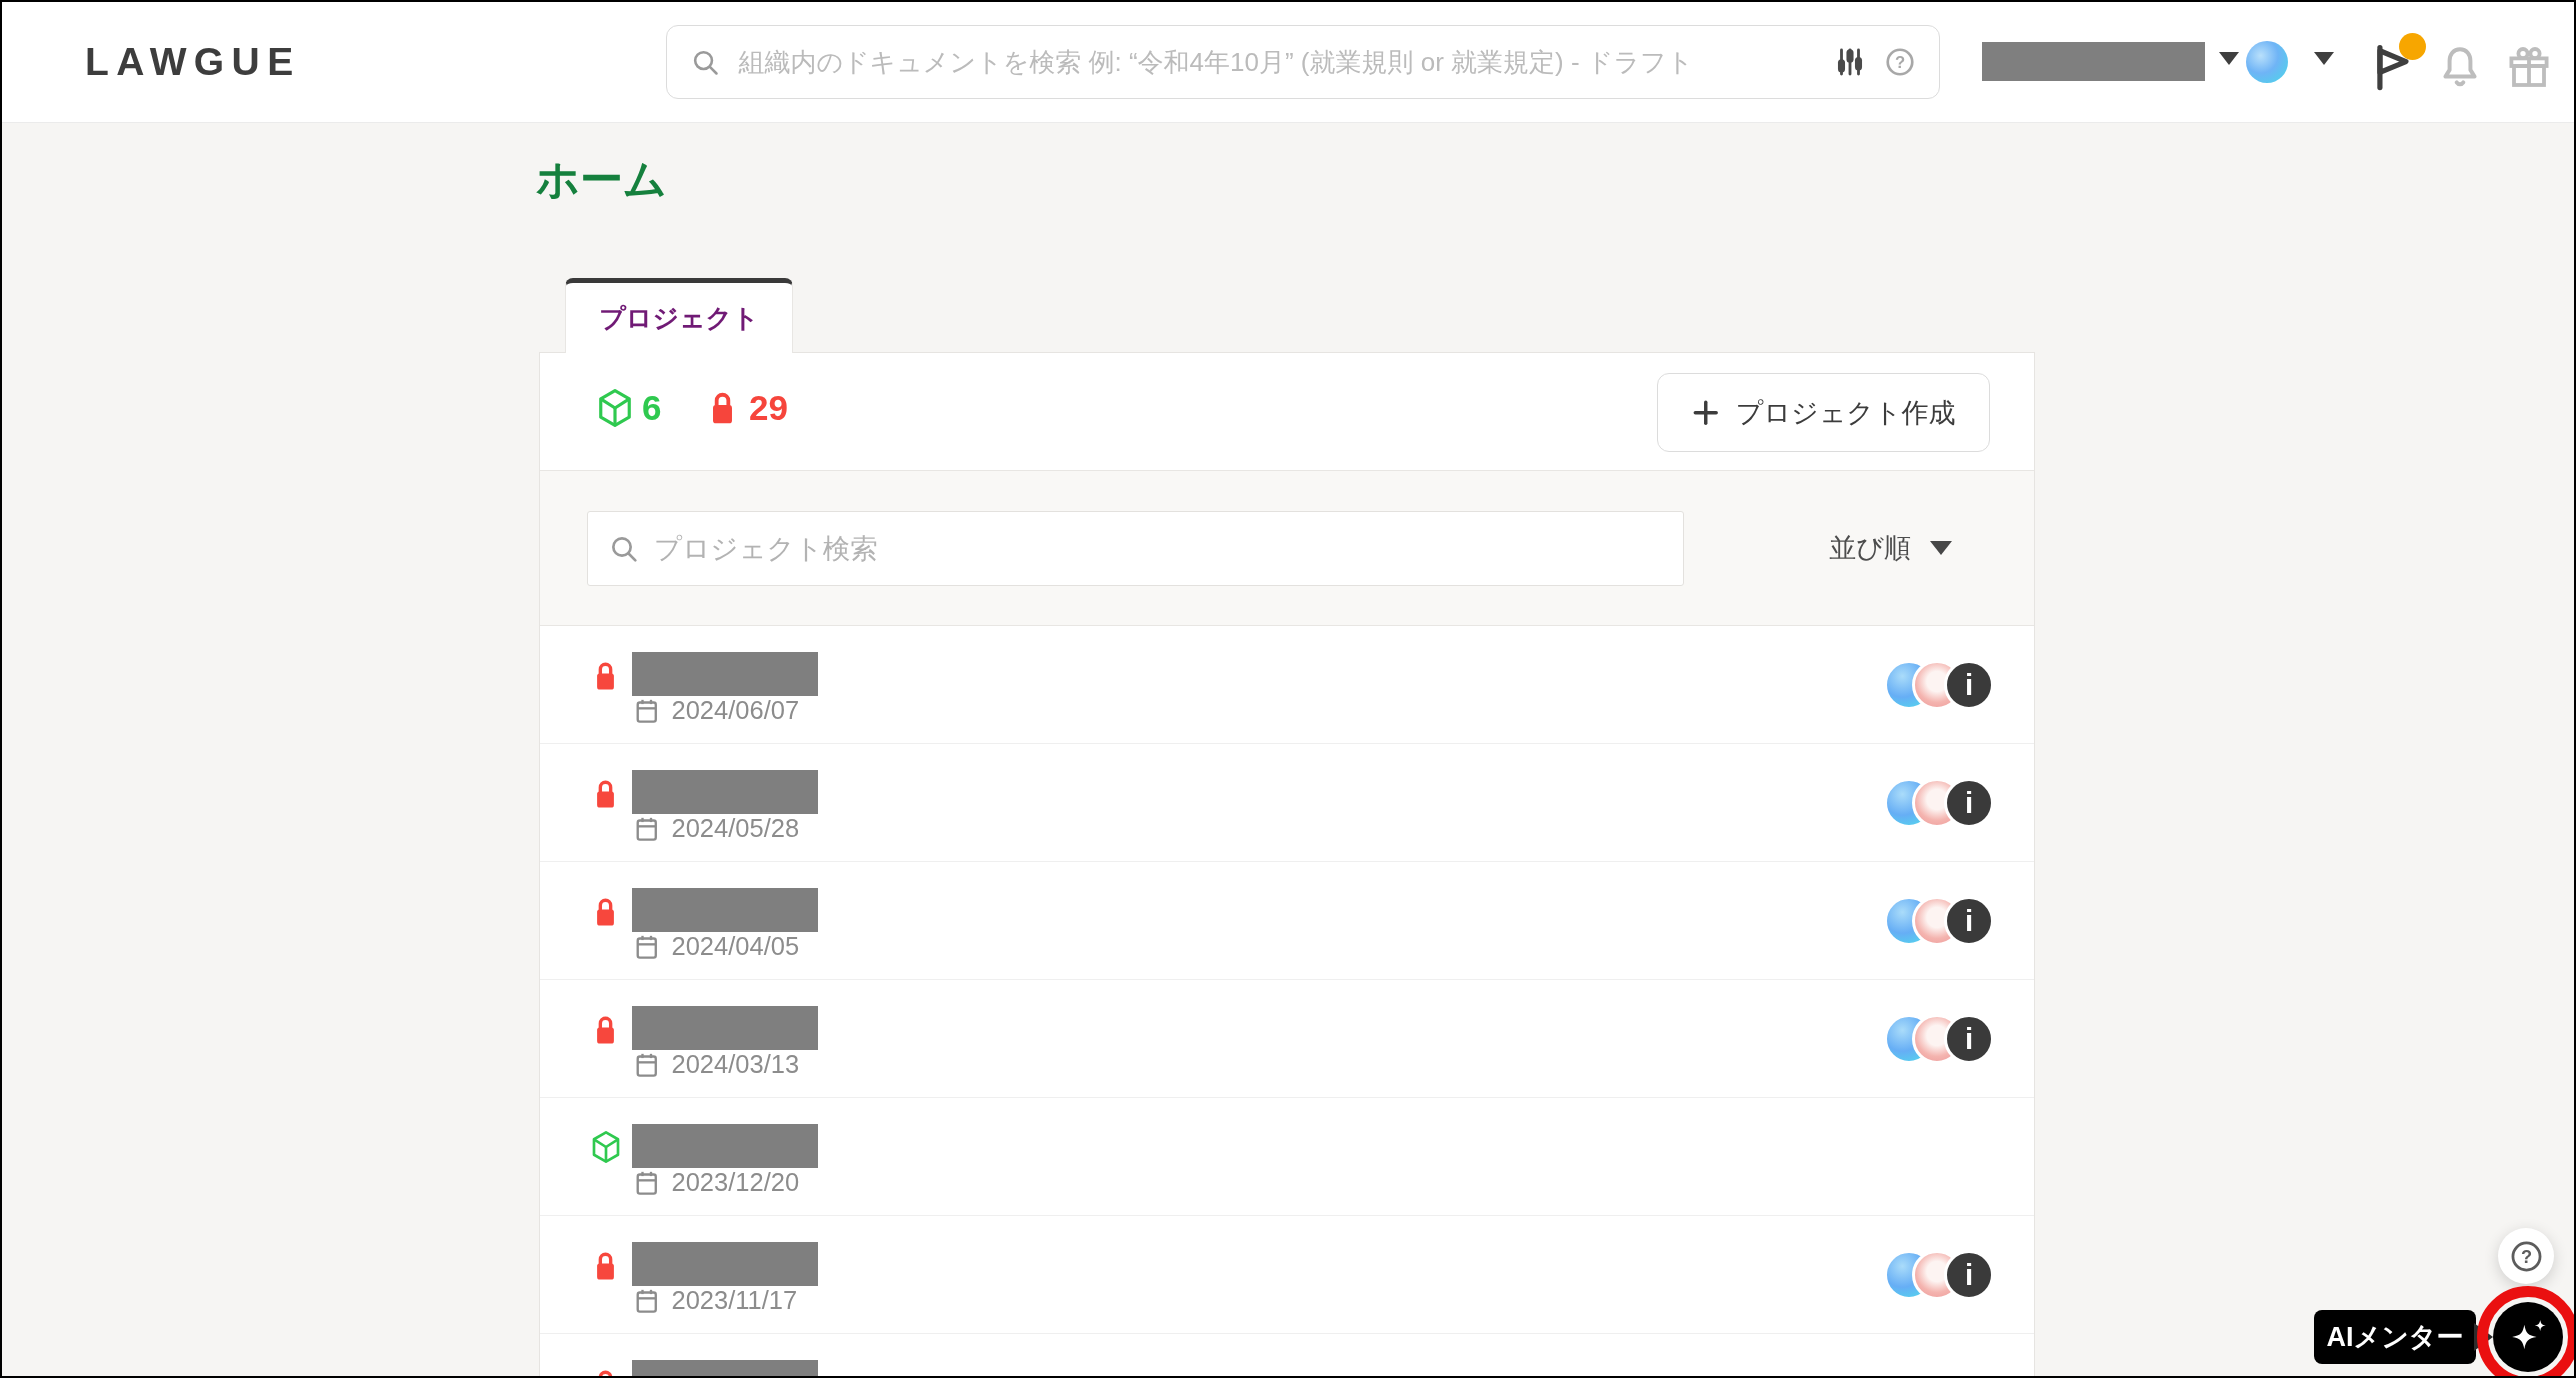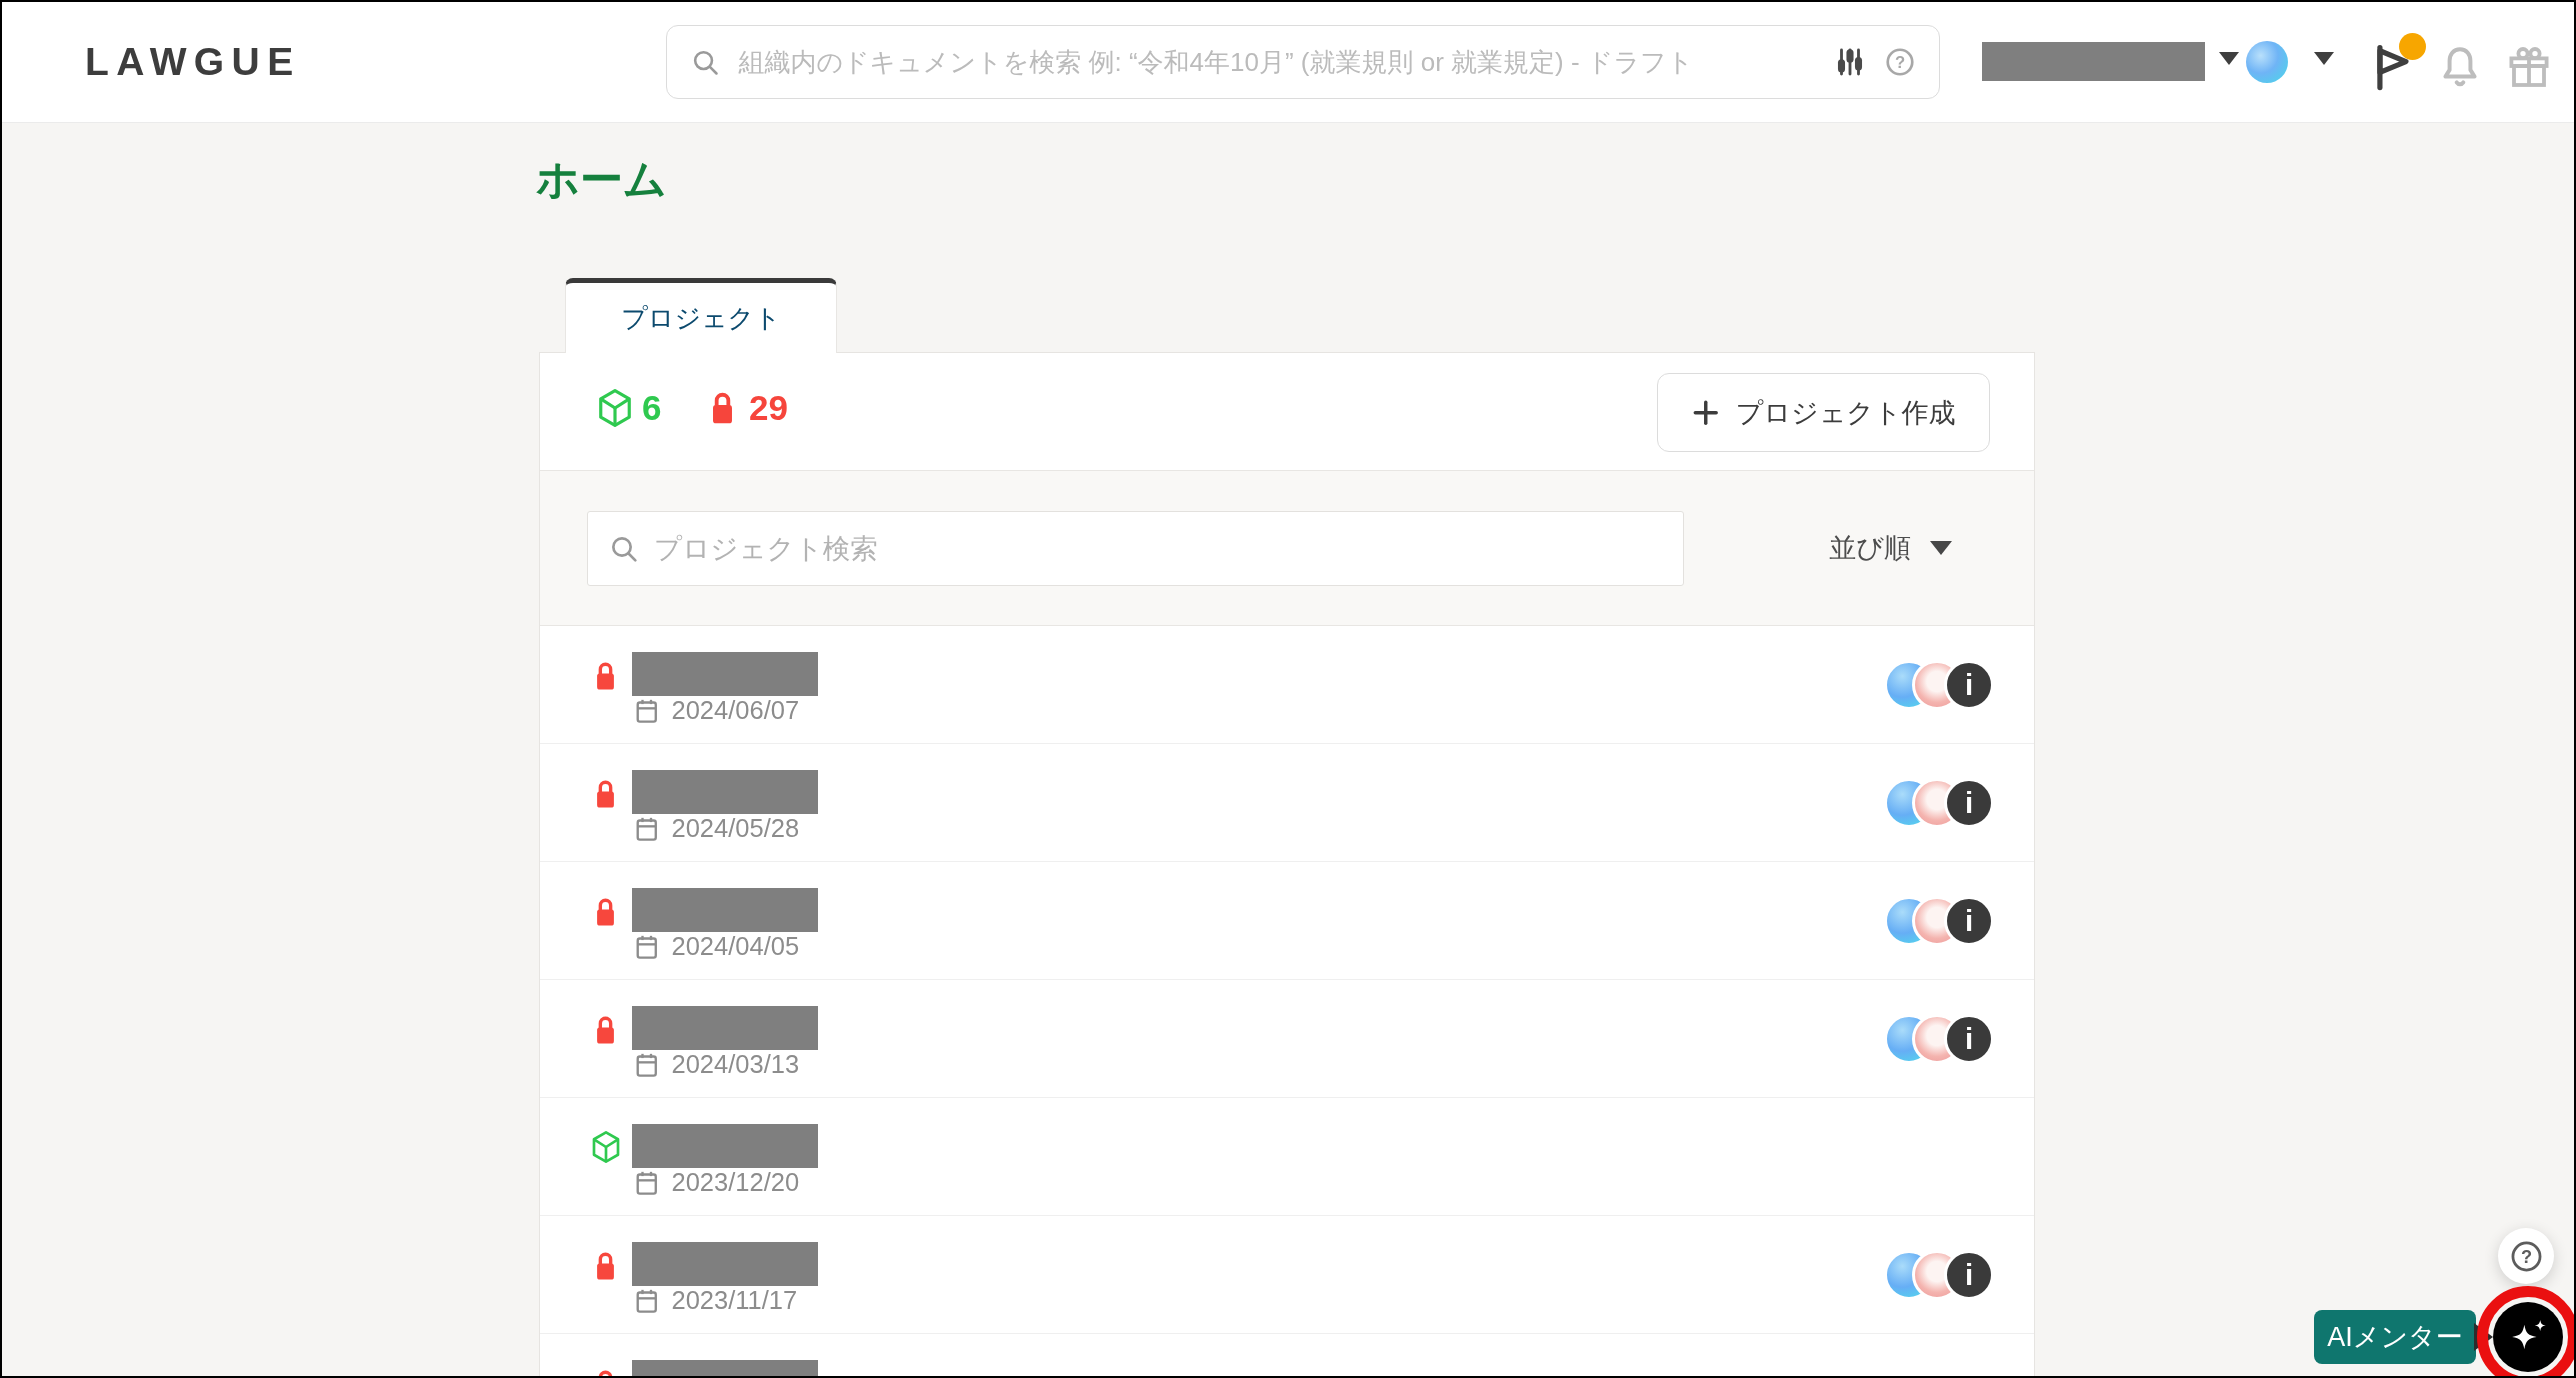--- a/index.html
+++ b/index.html
@@ -57,23 +57,23 @@
     position:absolute; left:534px; top:149px;
     font-size:43px; font-weight:700; color:#15803d;
   }
 
   .tabs { position:absolute; left:563px; top:276px; display:flex; gap:9.4px; z-index:3; }
   .tab {
     display:flex; align-items:center; justify-content:center;
     background:#fff; border-radius:8px 8px 0 0; font-size:26px; cursor:default;
   }
   .tab-active {
-    width:272px; height:75px;
+    width:228px; height:75px;
     border:1.3px solid #e8e6e3; border-bottom:none; border-top:5.4px solid #3a3a3a;
-    font-weight:400; color:#0c4a6e;
+    font-weight:700; color:#701a75;
   }
   .tab-inactive {
     width:417px; height:74px;
     border:1.3px solid #e8e6e3; border-bottom:none; color:#3f3f3f;
   }
 
   .card {
     position:absolute; left:537px; top:350px; width:1496px; height:1140px;
     background:#fff; border:1.3px solid #e6e4e1; z-index:2;
   }
@@ -131,21 +131,21 @@
     font-size:29.5px; font-weight:700; cursor:pointer; }
 
   
   .help-fab {
     position:absolute; left:2496px; top:1226px; width:56px; height:56px; border-radius:50%;
     background:#fff; box-shadow:0 4px 14.8px rgba(0,0,0,.16);
     display:flex; align-items:center; justify-content:center; cursor:pointer; z-index:20;
   }
   .ai-tooltip {
     position:absolute; left:2312px; top:1308px; width:162px; height:54px;
-    background:#0f766e; border-radius:8px; color:#fff; font-size:27px; font-weight:400;
+    background:#000000; border-radius:8px; color:#fff; font-size:27px; font-weight:700;
     display:flex; align-items:center; justify-content:center; z-index:21;
   }
   .ai-tooltip::after {
     content:""; position:absolute; right:-17.4px; top:50%; transform:translateY(-50%);
     border-top:14.8px solid transparent; border-bottom:14.8px solid transparent;
     border-left:19px solid #2d2d2d;
   }
   .red-ring {
     position:absolute; left:2475px; top:1284px; width:102px; height:102px; border-radius:50%;
     border:11.4px solid #ea1010; z-index:22;

